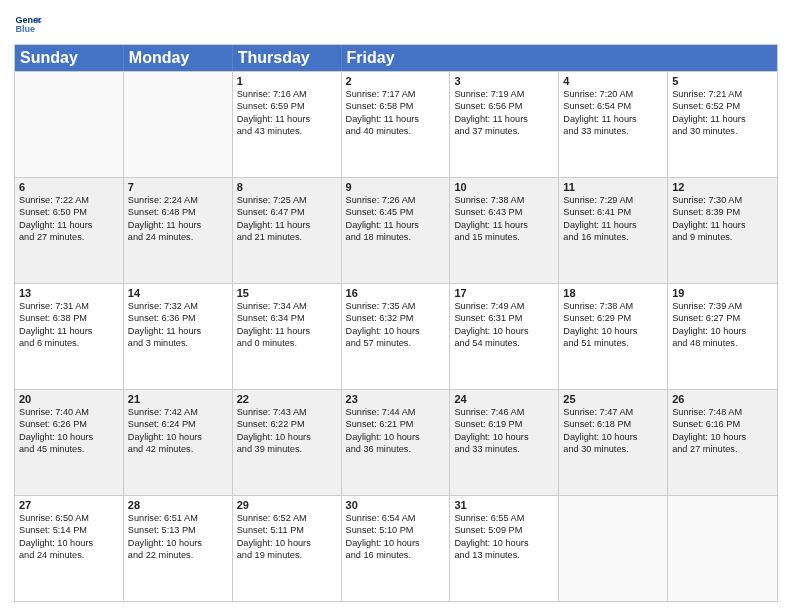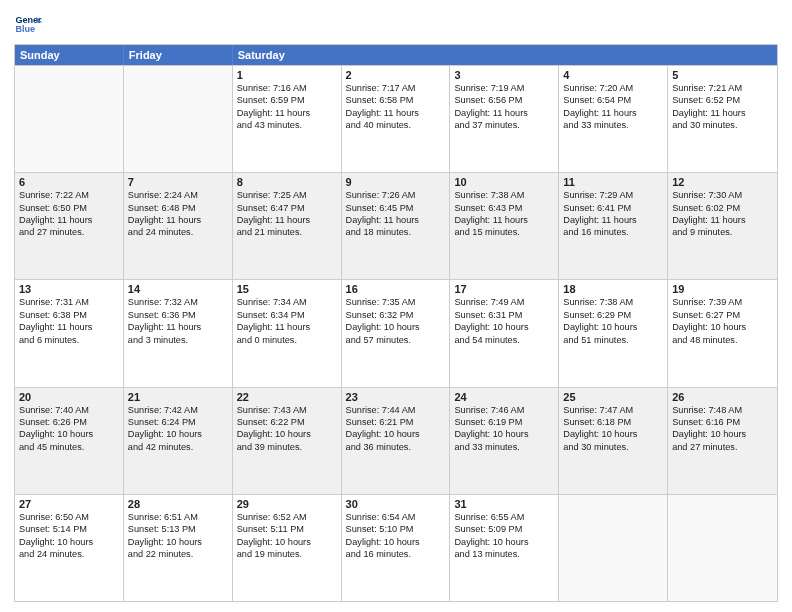--- a/index.html
+++ b/index.html
@@ -50,21 +50,21 @@
       flex-direction: column;
       border: 1px solid #ccc;
     }
     .cal-header {
       display: grid;
       grid-template-columns: repeat(7, 1fr);
       background: #4472C4;
     }
     .cal-header-cell {
       color: #fff;
-      font-size: 11px;
+      font-size: 16px;
       font-weight: bold;
       padding: 4px 5px;
       text-align: left;
       border-right: 1px solid #5580cc;
     }
     .cal-header-cell:last-child { border-right: none; }
     .cal-body {
       flex: 1;
       display: flex;
       flex-direction: column;
@@ -117,22 +117,23 @@
     </div>
     <div class="title-section">
       <div class="main-title"></div>
       <div class="subtitle"></div>
     </div>
   </div>
 
   <div class="calendar">
     <div class="cal-header">
     <div class="cal-header-cell">Sunday</div>
+        <div class="cal-header-cell">Monday</div>
+        <div class="cal-header-cell">Thursday</div>
         <div class="cal-header-cell">Friday</div>
-        <div class="cal-header-cell">Saturday</div>
       </div>
     <div class="cal-body">
     <div class="cal-row">
           <div class="cal-cell empty"></div>
           <div class="cal-cell empty"></div>
           <div class="cal-cell">
             <span class="day-num">1</span>
             <span class="cell-line">Sunrise: 7:16 AM</span>
             <span class="cell-line">Sunset: 6:59 PM</span>
             <span class="cell-line">Daylight: 11 hours</span>
@@ -206,21 +207,21 @@
           <div class="cal-cell shaded">
             <span class="day-num">11</span>
             <span class="cell-line">Sunrise: 7:29 AM</span>
             <span class="cell-line">Sunset: 6:41 PM</span>
             <span class="cell-line">Daylight: 11 hours</span>
             <span class="cell-line">and 16 minutes.</span>
           </div>
           <div class="cal-cell shaded">
             <span class="day-num">12</span>
             <span class="cell-line">Sunrise: 7:30 AM</span>
-            <span class="cell-line">Sunset: 6:02 PM</span>
+            <span class="cell-line">Sunset: 8:39 PM</span>
             <span class="cell-line">Daylight: 11 hours</span>
             <span class="cell-line">and 9 minutes.</span>
           </div>
         </div>
         <div class="cal-row">
           <div class="cal-cell">
             <span class="day-num">13</span>
             <span class="cell-line">Sunrise: 7:31 AM</span>
             <span class="cell-line">Sunset: 6:38 PM</span>
             <span class="cell-line">Daylight: 11 hours</span>

